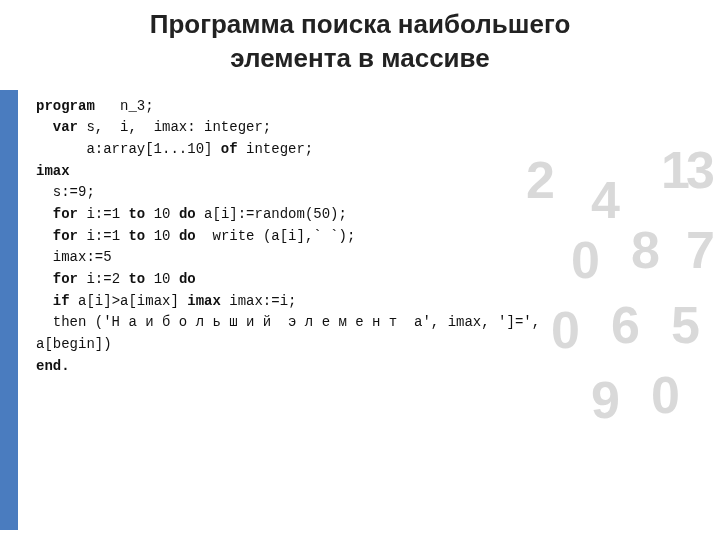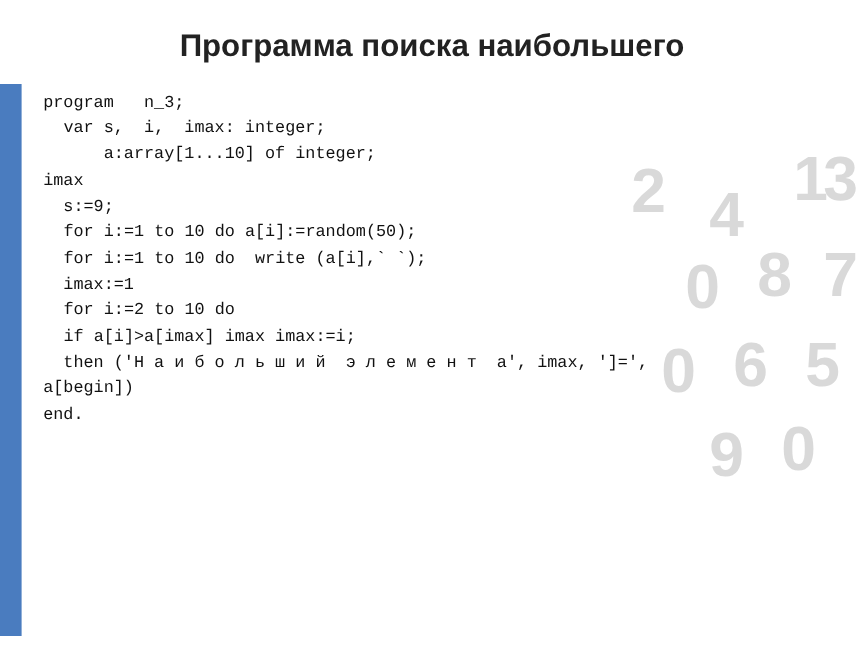--- a/index.html
+++ b/index.html
@@ -16,21 +16,21 @@
       width: 720px;
       height: 540px;
       background: #ffffff;
       position: relative;
       display: flex;
       flex-direction: column;
     }
 
     .header {
       text-align: center;
-      padding: 22px 40px 14px 40px;
+      padding: 8px 40px 14px 40px;
     }
 
     .header h1 {
       font-size: 26px;
       font-weight: bold;
       color: #222;
       line-height: 1.3;
     }
 
     .main-content {
@@ -90,30 +90,31 @@
     .n4  { top: 0px;   right: 5px;   font-size: 65px; color: #999; }
     .n5  { top: 90px;  right: 120px; font-size: 72px; color: #bbb; }
     .n6  { top: 80px;  right: 60px;  font-size: 55px; color: #ccc; }
     .n7  { top: 80px;  right: 5px;   font-size: 60px; color: #aaa; }
     .n8  { top: 160px; right: 140px; font-size: 65px; color: #bbb; }
     .n9  { top: 155px; right: 80px;  font-size: 50px; color: #ccc; }
     .n10 { top: 155px; right: 20px;  font-size: 58px; color: #aaa; }
     .n11 { top: 230px; right: 100px; font-size: 62px; color: #bbb; }
     .n12 { top: 225px; right: 40px;  font-size: 48px; color: #ccc; }
 
-    .kw-bold { font-weight: normal; }
+    .kw-bold { font-weight: bold; }
   </style>
 </head>
 <body>
 
 <div class="page">
 
   <div class="header">
     <h1>
       <span>Программа поиска наибольшего</span><br>
+      <span>элемента в массиве</span>
     </h1>
   </div>
 
   <div class="main-content">
     <div class="left-bar"></div>
 
     <div class="code-area">
 
       <div class="numbers-decoration">
         <span class="num n1">1</span>
@@ -130,21 +131,21 @@
         <span class="num n12">0</span>
       </div>
 
       <div class="code-block"><span><span class="kw-bold">program</span>   n_3;</span>
 <span>  <span class="kw-bold">var</span> s,  i,  imax: integer;</span>
 <span>      a:array[1...10] <span class="kw-bold">of</span> integer;</span>
 <span><span class="kw-bold">imax</span></span>
 <span>  s:=9;</span>
 <span>  <span class="kw-bold">for</span> i:=1 <span class="kw-bold">to</span> 10 <span class="kw-bold">do</span> a[i]:=random(50);</span>
 <span>  <span class="kw-bold">for</span> i:=1 <span class="kw-bold">to</span> 10 <span class="kw-bold">do</span>  write (a[i],` `);</span>
-<span>  imax:=1</span>
+<span>  imax:=5</span>
 <span>  <span class="kw-bold">for</span> i:=2 <span class="kw-bold">to</span> 10 <span class="kw-bold">do</span></span>
 <span>  <span class="kw-bold">if</span> a[i]&gt;a[imax] <span class="kw-bold">imax</span> imax:=i;</span>
 <span>  then ('Н а и б о л ь ш и й  э л е м е н т  a', imax, ']=',</span>
 <span>a[begin])</span>
 <span><span class="kw-bold">end.</span></span>
 </div>
     </div>
   </div>
 
 </div>

